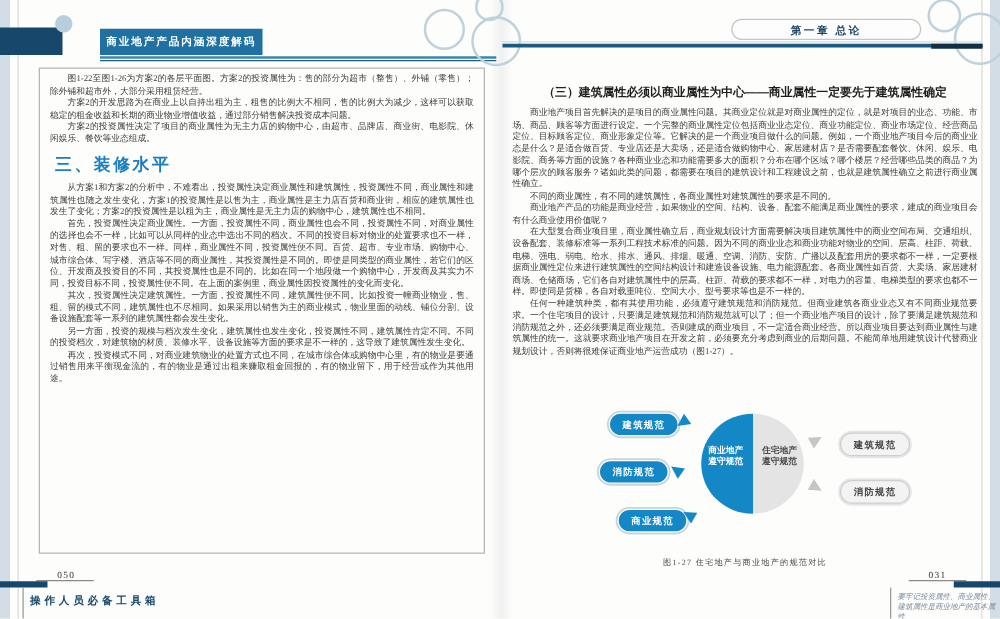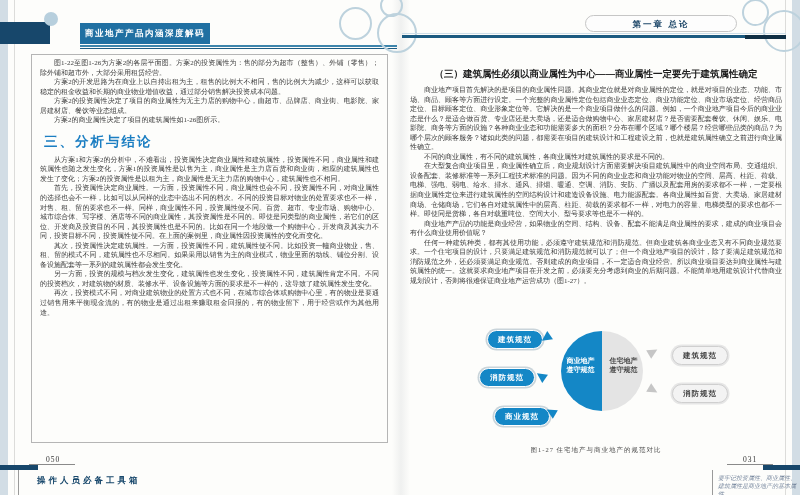--- a/index.html
+++ b/index.html
@@ -105,21 +105,21 @@
   .pn-rule{height:1px;background:#8a8a8a;width:46px;top:464px;}
   .pn-rule.l{left:29px;}
   .pn-rule.r{left:727px;}
   .ft-navy{top:465px;height:5px;background:#17476b;}
   .ft-navy.l{left:0;width:38px;}
   .ft-navy.r{left:763px;width:37px;}
   .ft-vline{top:470px;width:1px;height:25px;background:#9a9a9a;}
   .ft-vline.l{left:18px;}
   .ft-vline.r{left:712px;}
   .ft-title{
-    left:37px;top:475px;font-size:8.5px;font-weight:bold;color:#17476b;
+    left:24px;top:475px;font-size:8.5px;font-weight:bold;color:#17476b;
     letter-spacing:3px;font-family:"Liberation Serif",serif;
   }
   .ft-note{
     left:718px;top:474px;width:78px;font-size:6px;line-height:8px;
     font-style:italic;color:#7a8aa0;text-align:left;
   }
 </style>
 </head>
 <body>
 
@@ -144,36 +144,35 @@
   <div class="abs circle c5"></div>
 
   <div class="abs rp-pill">第一章  总论</div>
   <div class="abs rp-rule1"></div>
   <div class="abs rp-rule2"></div>
   <div class="abs rp-rule3"></div>
 
   <div class="abs lp-box">
     <p>图1-22至图1-26为方案2的各层平面图。方案2的投资属性为：售的部分为超市（整售）、外铺（零售）；除外铺和超市外，大部分采用租赁经营。</p>
     <p>方案2的开发思路为在商业上以自持出租为主，租售的比例大不相同，售的比例大为减少，这样可以获取稳定的租金收益和长期的商业物业增值收益，通过部分销售解决投资成本问题。</p>
-    <p>方案2的投资属性决定了项目的商业属性为无主力店的购物中心，由超市、品牌店、商业街、电影院、家居建材店、餐饮等业态组成。</p>
-    <p>方案2的商业属性决定了项目的建筑属性如1-26图所示。</p>
-    <div class="lp-heading">三、分析与结论</div>
+    <p>方案2的投资属性决定了项目的商业属性为无主力店的购物中心，由超市、品牌店、商业街、电影院、休闲娱乐、餐饮等业态组成。</p>
+    <div class="lp-heading">三、装修水平</div>
     <p>从方案1和方案2的分析中，不难看出，投资属性决定商业属性和建筑属性，投资属性不同，商业属性和建筑属性也随之发生变化，方案1的投资属性是以售为主，商业属性是主力店百货和商业街，相应的建筑属性也发生了变化；方案2的投资属性是以租为主，商业属性是无主力店的购物中心，建筑属性也不相同。</p>
     <p>首先，投资属性决定商业属性。一方面，投资属性不同，商业属性也会不同，投资属性不同，对商业属性的选择也会不一样，比如可以从同样的业态中选出不同的档次。不同的投资目标对物业的处置要求也不一样，对售、租、留的要求也不一样。同样，商业属性不同，投资属性便不同。百货、超市、专业市场、购物中心、城市综合体、写字楼、酒店等不同的商业属性，其投资属性是不同的。即使是同类型的商业属性，若它们的区位、开发商及投资目的不同，其投资属性也是不同的。比如在同一个地段做一个购物中心，开发商及其实力不同，投资目标不同，投资属性便不同。在上面的案例里，商业属性因投资属性的变化而变化。</p>
     <p>其次，投资属性决定建筑属性。一方面，投资属性不同，建筑属性便不同。比如投资一幢商业物业，售、租、留的模式不同，建筑属性也不尽相同。如果采用以销售为主的商业模式，物业里面的动线、铺位分割、设备设施配套等一系列的建筑属性都会发生变化。</p>
     <p>另一方面，投资的规模与档次发生变化，建筑属性也发生变化，投资属性不同，建筑属性肯定不同。不同的投资档次，对建筑物的材质、装修水平、设备设施等方面的要求是不一样的，这导致了建筑属性发生变化。</p>
     <p>再次，投资模式不同，对商业建筑物业的处置方式也不同，在城市综合体或购物中心里，有的物业是要通过销售用来平衡现金流的，有的物业是通过出租来赚取租金回报的，有的物业留下，用于经营或作为其他用途。</p>
   </div>
 
   <div class="abs rp-body">
     <h4 class="rp-heading">（三）建筑属性必须以商业属性为中心——商业属性一定要先于建筑属性确定</h4>
     <p>商业地产项目首先解决的是项目的商业属性问题。其商业定位就是对商业属性的定位，就是对项目的业态、功能、市场、商品、顾客等方面进行设定。一个完整的商业属性定位包括商业业态定位、商业功能定位、商业市场定位、经营商品定位、目标顾客定位、商业形象定位等。它解决的是一个商业项目做什么的问题。例如，一个商业地产项目今后的商业业态是什么？是适合做百货、专业店还是大卖场，还是适合做购物中心、家居建材店？是否需要配套餐饮、休闲、娱乐、电影院、商务等方面的设施？各种商业业态和功能需要多大的面积？分布在哪个区域？哪个楼层？经营哪些品类的商品？为哪个层次的顾客服务？诸如此类的问题，都需要在项目的建筑设计和工程建设之前，也就是建筑属性确立之前进行商业属性确立。</p>
     <p>不同的商业属性，有不同的建筑属性，各商业属性对建筑属性的要求是不同的。</p>
+    <p>商业地产产品的功能是商业经营，如果物业的空间、结构、设备、配套不能满足商业属性的要求，建成的商业项目会有什么商业使用价值呢？</p>
     <p>在大型复合商业项目里，商业属性确立后，商业规划设计方面需要解决项目建筑属性中的商业空间布局、交通组织、设备配套、装修标准等一系列工程技术标准的问题。因为不同的商业业态和商业功能对物业的空间、层高、柱距、荷载、电梯、强电、弱电、给水、排水、通风、排烟、暖通、空调、消防、安防、广播以及配套用房的要求都不一样，一定要根据商业属性定位来进行建筑属性的空间结构设计和建造设备设施、电力能源配套。各商业属性如百货、大卖场、家居建材商场、仓储商场，它们各自对建筑属性中的层高、柱距、荷载的要求都不一样，对电力的容量、电梯类型的要求也都不一样。即使同是货梯，各自对载重吨位、空间大小、型号要求等也是不一样的。</p>
-    <p>商业地产产品的功能是商业经营，如果物业的空间、结构、设备、配套不能满足商业属性的要求，建成的商业项目会有什么商业使用价值呢？</p>
     <p>任何一种建筑种类，都有其使用功能，必须遵守建筑规范和消防规范。但商业建筑各商业业态又有不同商业规范要求。一个住宅项目的设计，只要满足建筑规范和消防规范就可以了；但一个商业地产项目的设计，除了要满足建筑规范和消防规范之外，还必须要满足商业规范。否则建成的商业项目，不一定适合商业经营。所以商业项目要达到商业属性与建筑属性的统一。这就要求商业地产项目在开发之前，必须要充分考虑到商业的后期问题。不能简单地用建筑设计代替商业规划设计，否则将很难保证商业地产运营成功（图1-27）。</p>
   </div>
 
   <div class="abs diagram">
     <div class="pill blue bp1">建筑规范</div>
     <div class="pill blue bp2">消防规范</div>
     <div class="pill blue bp3">商业规范</div>
     <div class="dg-circle"></div>
     <div class="dg-label l">商业地产
 遵守规范</div>

